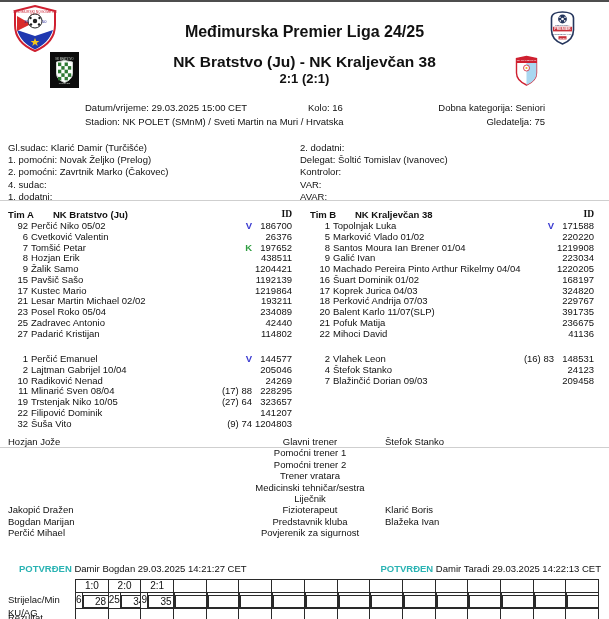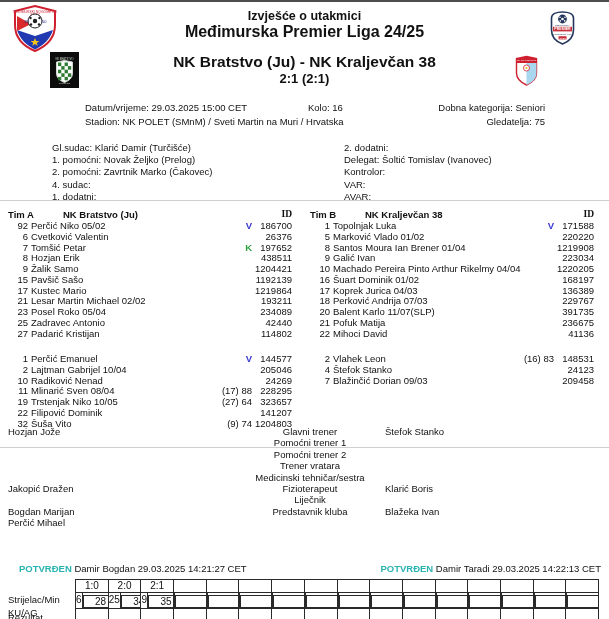--- a/index.html
+++ b/index.html
@@ -12,42 +12,42 @@
   .hdr-title{top:7px;font-size:12.5px;}
   .hdr-league{top:21px;font-size:16px;}
   .hdr-match{top:51px;font-size:15.5px;}
   .hdr-score{top:69px;font-size:13px;}
   
   .info-l1{top:100px;} .info-l2{top:113.5px;}
   .info-datetime{left:85px;} .info-kolo{left:308px;} .info-right{right:64px;text-align:right;}
   .info-stadion{left:85px;}
   
   .officials{position:absolute;top:140px;left:8px;right:0;}
-  .off-col{position:absolute;top:0;margin-left:44px;}
+  .off-col{position:absolute;top:0;}
   .off-left{left:0;} .off-right{left:292px;}
   .off-line{height:12.2px;line-height:12.2px;white-space:nowrap;}
   .sep{position:absolute;left:0;right:0;border-top:1px solid #cfcfcf;height:0;}
   .sep1{top:198px;} .sep2{top:445px;}
   
   .rosters{position:absolute;top:206px;left:8px;width:594px;}
   .team{position:absolute;top:0;width:288px;}
   .team-a{left:0;} .team-b{left:302px;}
   .t-hdr{position:relative;height:13px;line-height:13px;font-weight:bold;}
-  .t-lbl{position:absolute;left:0;} .t-nm{position:absolute;left:42px;white-space:nowrap;padding-left:13px;}
+  .t-lbl{position:absolute;left:0;} .t-nm{position:absolute;left:32px;white-space:nowrap;padding-left:13px;}
   .t-idh{position:absolute;right:4px;font-family:Liberation Serif, serif;}
   .p-rows{position:relative;}
   .p-row{position:relative;height:10.75px;line-height:10.75px;}
   .p-num{position:absolute;left:0;width:20px;text-align:right;}
   .p-name{position:absolute;left:23px;white-space:nowrap;}
   .p-tag{position:absolute;right:44px;white-space:pre;text-align:right;}
   .p-id{position:absolute;right:4px;text-align:right;}
   .starters{height:131px;padding-top:0;}
   .bench-wrap{position:absolute;top:146px;left:0;right:0;}
   
-  .staff{position:absolute;top:424px;left:0;right:0;}
+  .staff{position:absolute;top:434px;left:0;right:0;}
   .staff-row{position:relative;height:11.4px;line-height:11.4px;}
   .s-left{position:absolute;left:8px;white-space:nowrap;}
   .s-role{position:absolute;left:220px;width:180px;text-align:center;white-space:nowrap;}
   .s-right{position:absolute;left:385px;white-space:nowrap;}
   
   .confirm{position:absolute;top:561px;left:19px;right:8px;height:12px;line-height:12px;}
   .c-left{position:absolute;left:0;white-space:nowrap;}
   .c-right{position:absolute;right:0;white-space:nowrap;}
   .confirm-status{font-weight:bold;}
   
@@ -138,21 +138,20 @@
     <svg width="25" height="31" viewBox="0 0 25 31">
       <path d="M12.5 1.5 L22.5 3.5 L22.5 18 C22.5 24.5 17.5 27.8 12.5 30 C7.5 27.8 2.5 24.5 2.5 18 L2.5 3.5 Z" fill="#ffffff" stroke="#cf2030" stroke-width="1.4"></path>
       <path d="M12.5 8 L22.5 8 L22.5 18 C22.5 24.5 17.5 27.8 12.5 30 Z" fill="#a9d7f0"></path>
       <path d="M2.5 3.5 L12.5 1.5 L22.5 3.5 L22.5 8 L2.5 8 Z" fill="#cf2030"></path>
       <text x="12.5" y="6.4" font-size="2.4" text-anchor="middle" fill="#ffffff" font-family="Liberation Sans, sans-serif">NK KRALJEVČAN</text>
       <circle cx="12.5" cy="13" r="3" fill="#fff" stroke="#cf2030" stroke-width="0.8"></circle>
       <circle cx="12.5" cy="13" r="1.1" fill="#f0b420"></circle>
     </svg>
   </div>
 
-  <div class="hdr-line hdr-title">Izvješće o utakmici</div>
   <div class="hdr-line hdr-league">Međimurska Premier Liga 24/25</div>
   <div class="hdr-line hdr-match">NK Bratstvo (Ju) - NK Kraljevčan 38</div>
   <div class="hdr-line hdr-score">2:1 (2:1)</div>
 
   <div class="abs info-l1 info-datetime">Datum/vrijeme: 29.03.2025 15:00 CET</div>
   <div class="abs info-l1 info-kolo">Kolo: 16</div>
   <div class="abs info-l1 info-right">Dobna kategorija: Seniori</div>
   <div class="abs info-l2 info-stadion">Stadion: NK POLET (SMnM) / Sveti Martin na Muri / Hrvatska</div>
   <div class="abs info-l2 info-right">Gledatelja: 75</div>
 
@@ -337,21 +336,21 @@
           <div class="p-row">
             <span class="p-num">16</span>
             <span class="p-name">Šuart Dominik 01/02</span>
             <span class="p-tag"></span>
             <span class="p-id">168197</span>
           </div>
           <div class="p-row">
             <span class="p-num">17</span>
             <span class="p-name">Koprek Jurica 04/03</span>
             <span class="p-tag"></span>
-            <span class="p-id">136389</span>
+            <span class="p-id">324820</span>
           </div>
           <div class="p-row">
             <span class="p-num">18</span>
             <span class="p-name">Perković Andrija 07/03</span>
             <span class="p-tag"></span>
             <span class="p-id">229767</span>
           </div>
           <div class="p-row">
             <span class="p-num">20</span>
             <span class="p-name">Balent Karlo 11/07(SLP)</span>
@@ -418,36 +417,37 @@
         <span class="s-left"></span>
         <span class="s-role">Trener vratara</span>
         <span class="s-right"></span>
       </div>
       <div class="staff-row">
         <span class="s-left"></span>
         <span class="s-role">Medicinski tehničar/sestra</span>
         <span class="s-right"></span>
       </div>
       <div class="staff-row">
+        <span class="s-left"></span>
+        <span class="s-role">Liječnik</span>
+        <span class="s-right"></span>
+      </div>
+      <div class="staff-row">
         <span class="s-left">Jakopić Dražen</span>
         <span class="s-role">Fizioterapeut</span>
         <span class="s-right">Klarić Boris</span>
       </div>
       <div class="staff-row">
-        <span class="s-left"></span>
-        <span class="s-role">Liječnik</span>
-        <span class="s-right"></span>
-      </div>
-      <div class="staff-row">
         <span class="s-left">Bogdan Marijan</span>
         <span class="s-role">Predstavnik kluba</span>
         <span class="s-right">Blažeka Ivan</span>
       </div>
       <div class="staff-row">
         <span class="s-left">Perčić Mihael</span>
+        <span class="s-role">Povjerenik za sigurnost</span>
         <span class="s-right"></span>
       </div>
     </div>
 
   <div class="confirm">
     <div class="c-left">
       <span class="confirm-status" style="color: rgb(42, 179, 179);">POTVRĐEN</span><span> Damir Bogdan 29.03.2025 14:21:27 CET</span>
     </div>
     <div class="c-right">
       <span class="confirm-status" style="color: rgb(42, 179, 179);">POTVRĐEN</span><span> Damir Taradi 29.03.2025 14:22:13 CET</span>

